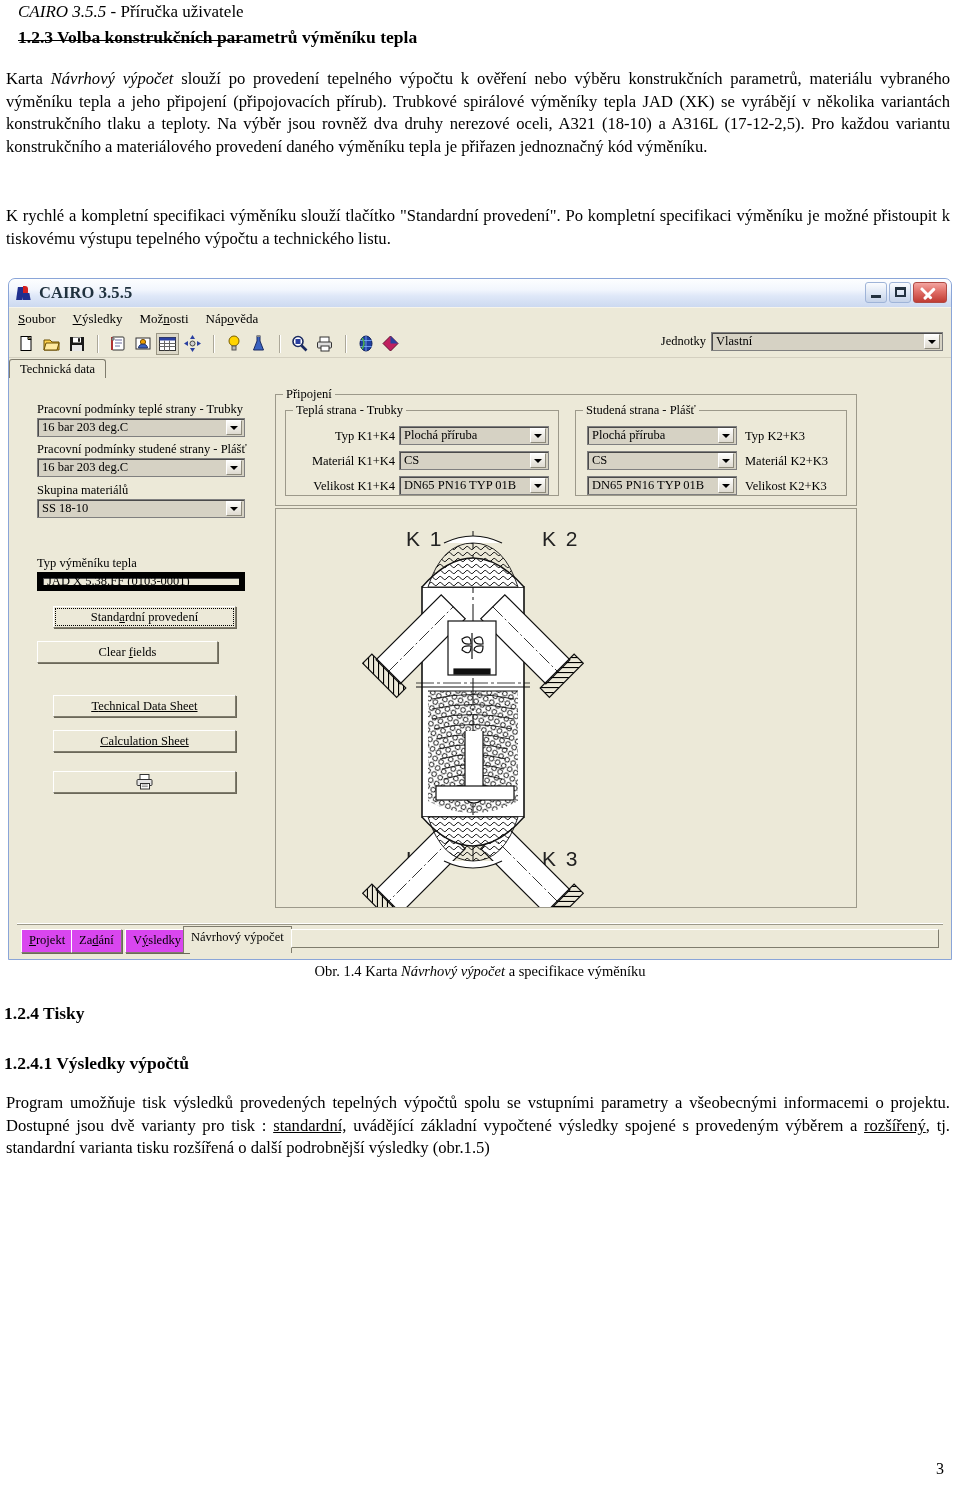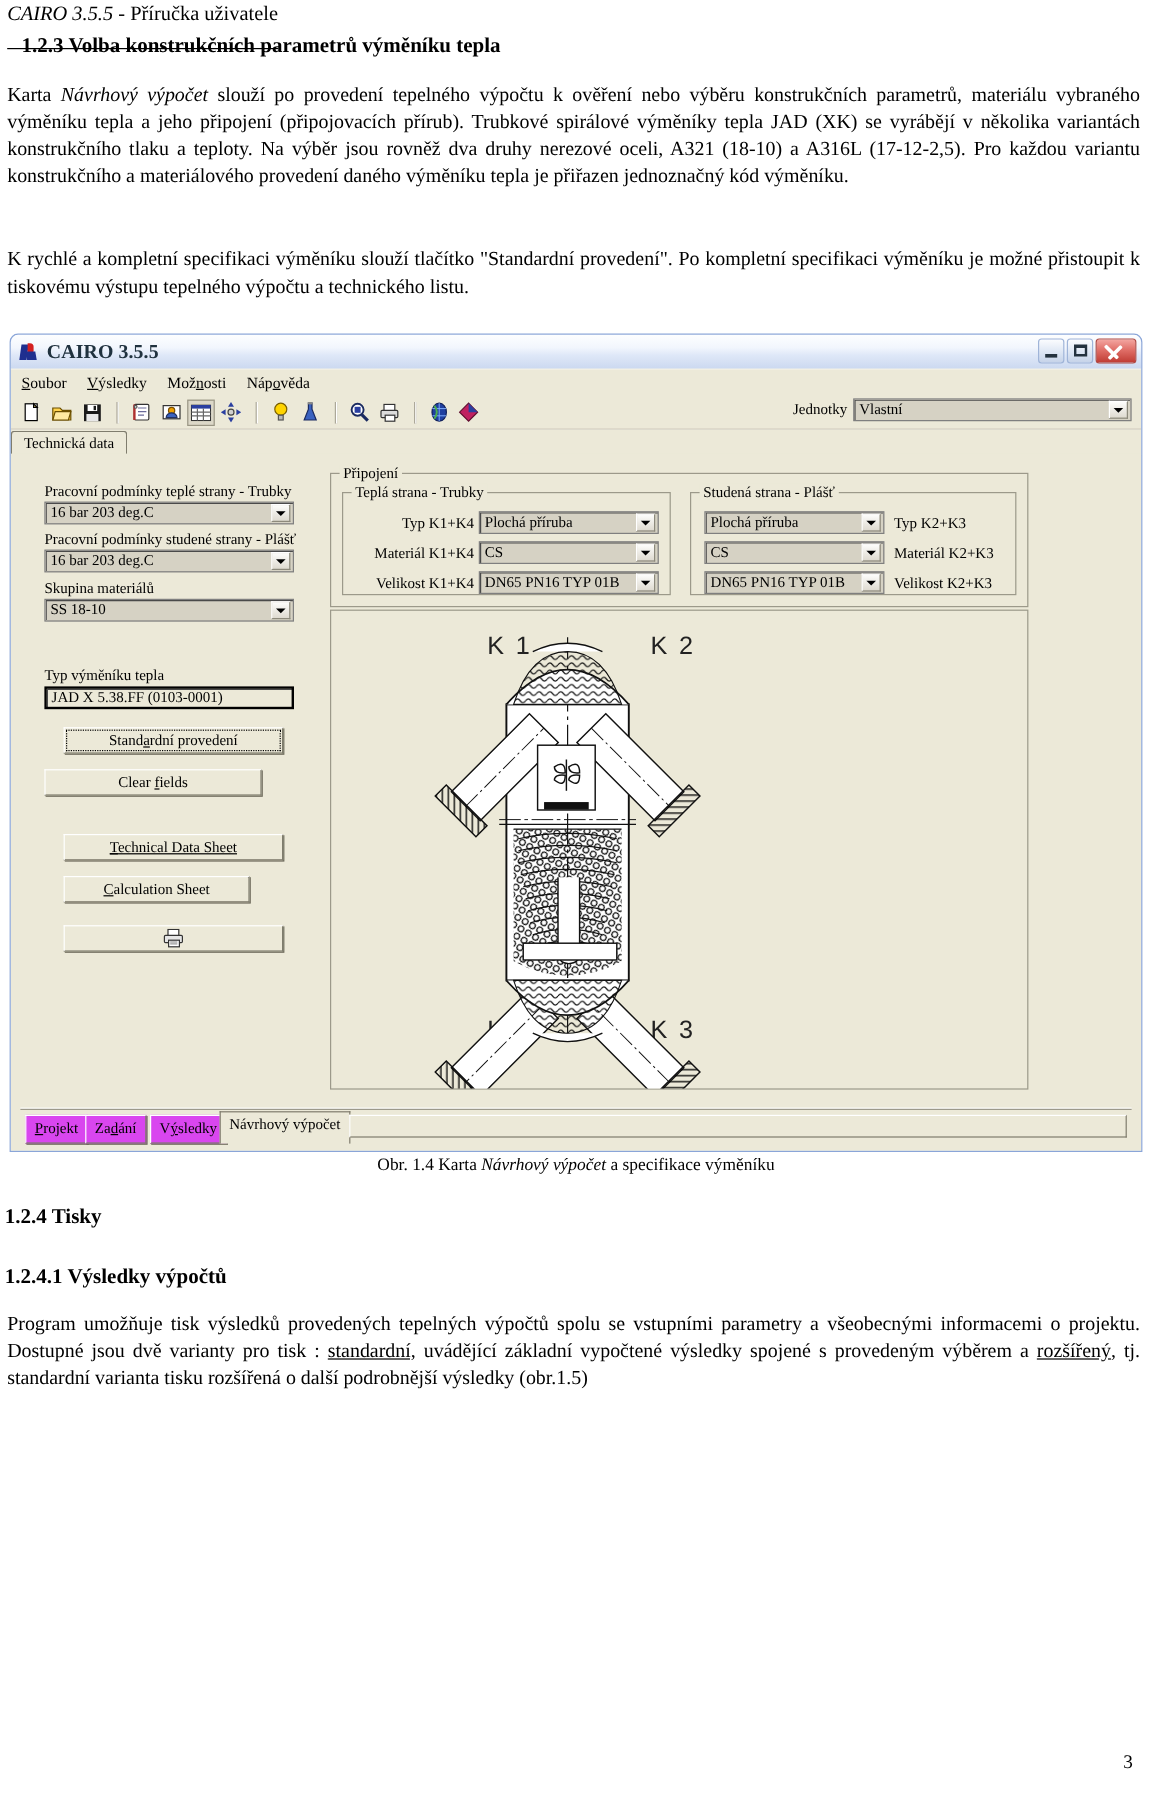--- a/index.html
+++ b/index.html
@@ -25,20 +25,21 @@
   .hdr-line {
     position: absolute;
     left: 6px; top: 2px;
     font-size: 17px;
     white-space: nowrap;
   }
   .hdr-line .ital { font-style: italic; }
   .hdr-underline {
     border-bottom: 1.5px solid #000;
     padding-bottom: 19px;
+    margin-left: 12px;
   }
   .sec-heading {
     position: absolute;
     font-weight: bold;
     font-size: 17.5px;
     white-space: nowrap;
   }
   #sec123 { left: 18px; top: 27px; }
   #sec124 { left: 4px; top: 1003px; }
   #sec1241 { left: 4px; top: 1053px; }
@@ -254,21 +255,21 @@
     background: #d6d2c4;
     border: 1px solid #7f7f7f;
     box-shadow: inset 1px 1px 0 #4a4a4a;
     box-sizing: border-box;
     font-size: 12.5px;
     display: flex; align-items: center;
     padding-left: 4px;
   }
   .field.sunk-white {
     background:#ece9d8;
-    border:2px solid #000000;
+    border:6px solid #000000;
   }
 
   .btn {
     position: absolute;
     height: 22px;
     background: #ece9d8;
     border: 1px solid #7f7c6d;
     border-top-color: #fff;
     border-left-color: #fff;
     box-shadow: 1px 1px 0 #6b6859;
@@ -546,21 +547,21 @@
 
       <div class="btn focus" style="left:44px; top:228px; width:183px;">
         <span><span>Stand</span><span class="acc">a</span><span>rdní provedení</span></span>
       </div>
       <div class="btn" style="left:28px; top:263px; width:181px;">
         <span><span>Clear </span><span class="acc">f</span><span>ields</span></span>
       </div>
       <div class="btn" style="left:44px; top:317px; width:183px;text-decoration:underline;">
         <span><span></span><span class="acc">T</span><span>echnical Data Sheet</span></span>
       </div>
-      <div class="btn" style="left:44px; top:352px; width:155px;">
+      <div class="btn" style="left:44px; top:352px; width:183px;text-decoration:underline;">
         <span><span></span><span class="acc">C</span><span>alculation Sheet</span></span>
       </div>
       <div class="btn" style="left:44px; top:393px; width:183px;">
         <span>
           <svg width="20" height="16" viewBox="0 0 20 16">
               <rect x="5" y="0.5" width="9" height="6" fill="#fff" stroke="#333"></rect>
               <rect x="2" y="5.5" width="15" height="6" rx="1" fill="#e6e6e6" stroke="#333"></rect>
               <rect x="5.5" y="9.5" width="9" height="5.5" fill="#fff" stroke="#333"></rect>
               <path d="M6.8 11h6M6.8 12.6h6" stroke="#666" stroke-width=".7"></path>
             </svg>

